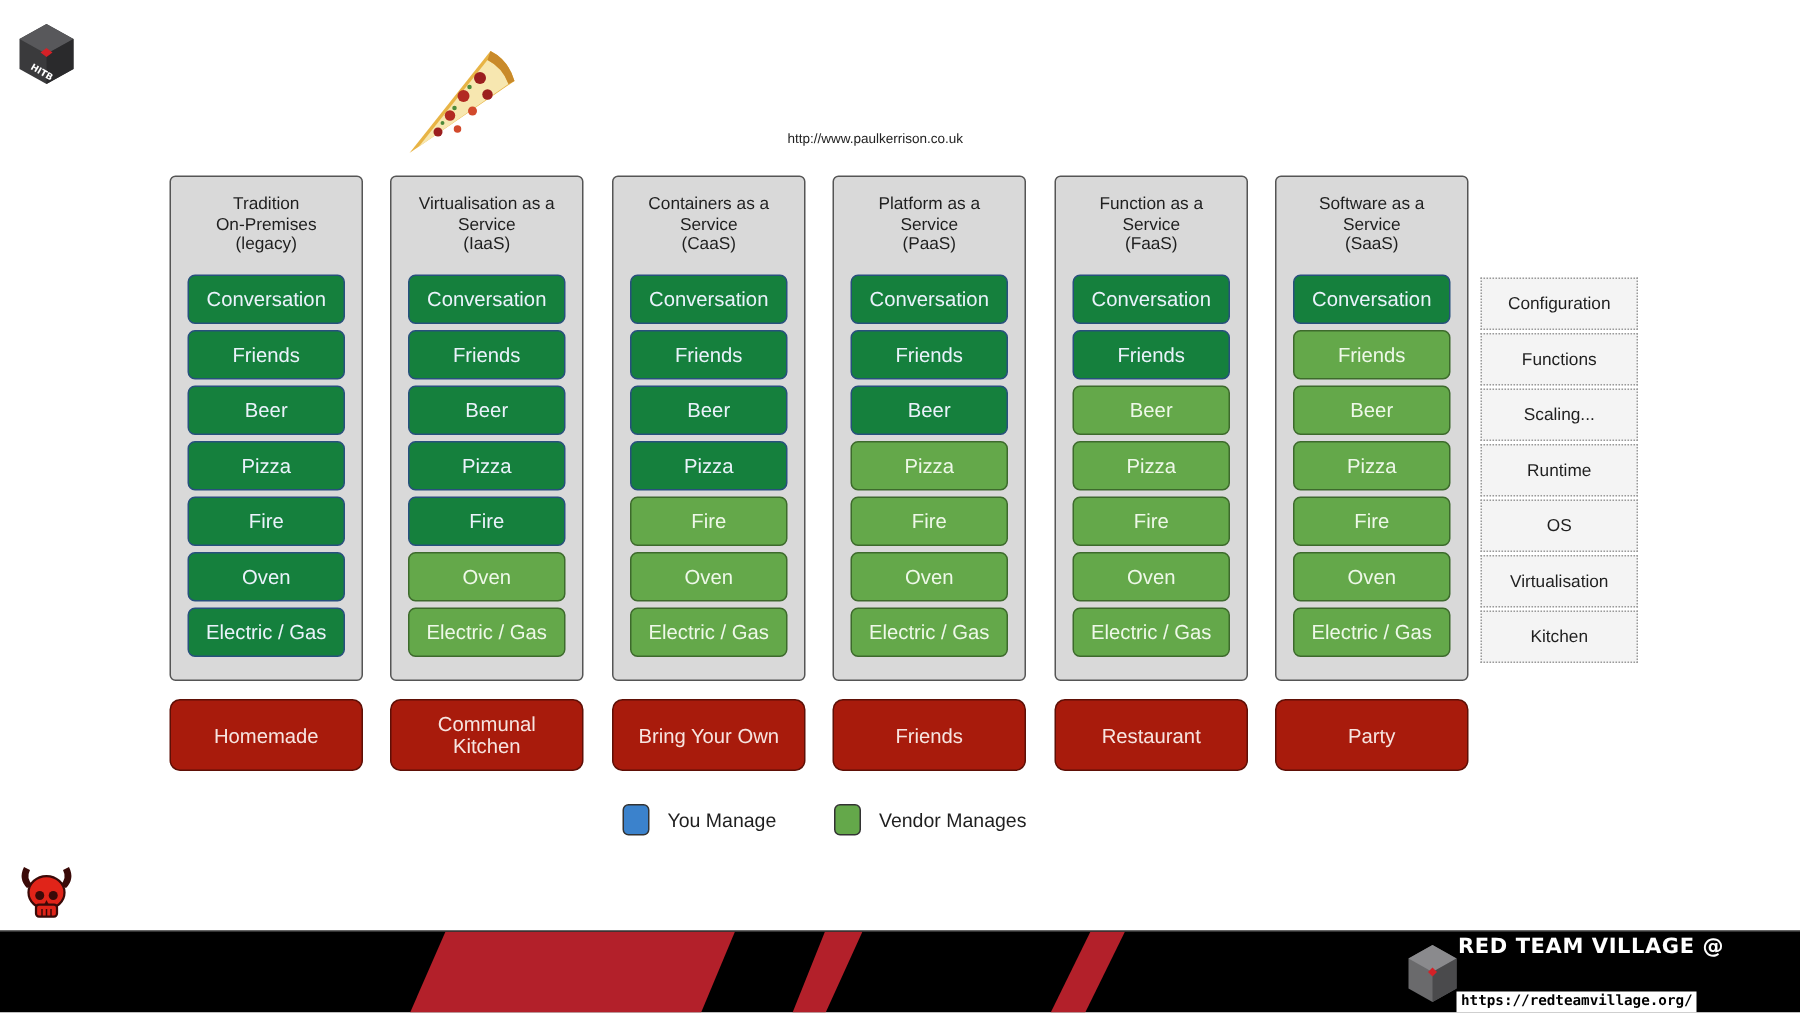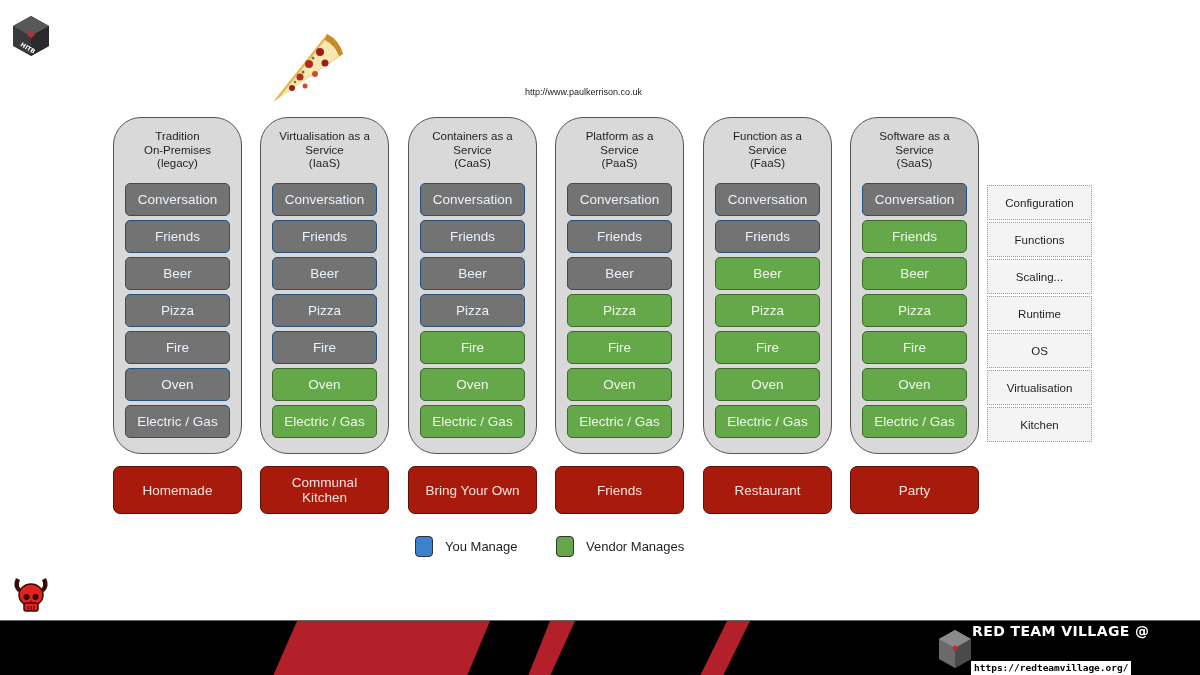--- a/index.html
+++ b/index.html
@@ -5,24 +5,24 @@
   * { box-sizing: border-box; margin: 0; padding: 0; }
   html, body { width: 1200px; height: 675px; background: #ffffff; overflow: hidden; }
   body { position: relative; font-family: "Liberation Sans", sans-serif; }
 
   .hitb-logo-top { position: absolute; left: 12px; top: 15px; width: 38px; height: 42px; }
   .title-wrap { position: absolute; left: 265px; top: 30px; width: 500px; height: 75px; }
   .pizza-icon { position: absolute; left: 0; top: 0; width: 80px; height: 75px; }
   .title-text { position: absolute; left: 92px; top: 14px; font-family: "DejaVu Serif", serif; font-size: 36px; color: #1a1a1a; letter-spacing: 0.5px; white-space: nowrap; font-weight: normal; }
   .title-url { position: absolute; left: 220px; top: 57px; font-size: 9px; color: #222; white-space: nowrap; padding-left: 40px; }
 
-  .col { position: absolute; top: 117px; width: 129px; height: 337px; background: #d9d9d9; border: 1.5px solid #555; border-radius: 28px; }
+  .col { position: absolute; top: 117px; width: 129px; height: 337px; background: #d9d9d9; border: 1.5px solid #555; border-radius: 4px; }
   .col-header { position: absolute; left: 0; top: 12px; width: 100%; text-align: center; font-size: 11.5px; line-height: 13.5px; color: #1f1f1f; }
   .cell { position: absolute; left: 11px; width: 105px; height: 33px; border: 1.2px solid #2b4a6e; border-radius: 5px; color: #eaf2fb; font-size: 13.5px; display: flex; align-items: center; justify-content: center; white-space: nowrap; }
-  .cell.you { background: #737373; border-color: #27507d; }
+  .cell.you { background: #15803d; border-color: #27507d; }
   .cell.vendor { background: #64a84a; border-color: #3d6a2c; color: #eef8e8; }
 
   .layer-label { position: absolute; left: 987px; width: 105px; height: 35px; border: 1px dotted #9a9a9a; background: #f4f4f4; font-size: 11.5px; color: #1f1f1f; display: flex; align-items: center; justify-content: center; }
 
   .analogy { position: absolute; top: 466px; width: 129px; height: 48px; background: #a81b0c; border: 1.2px solid #5e0f06; border-radius: 7px; color: #f7e4e0; font-size: 13.5px; line-height: 15px; display: flex; align-items: center; justify-content: center; text-align: center; }
 
   .legend { position: absolute; top: 536px; display: flex; align-items: center; gap: 12px; font-size: 13px; color: #1f1f1f; }
   .legend-swatch { width: 18px; height: 21px; border-radius: 4px; border: 1.2px solid #333; }
 
   .devil-logo { position: absolute; left: 10px; top: 576px; width: 42px; height: 38px; }

